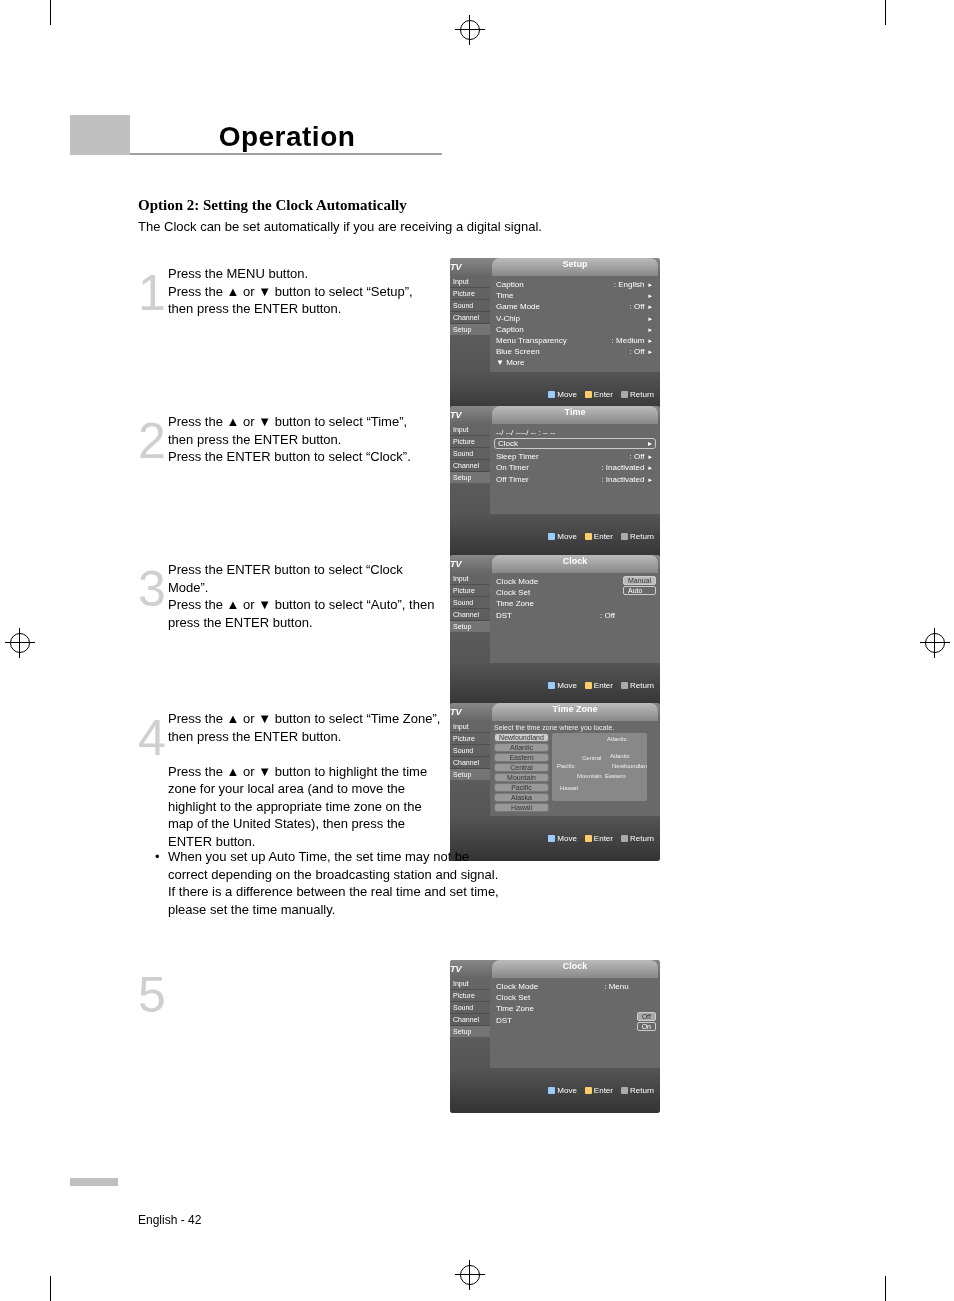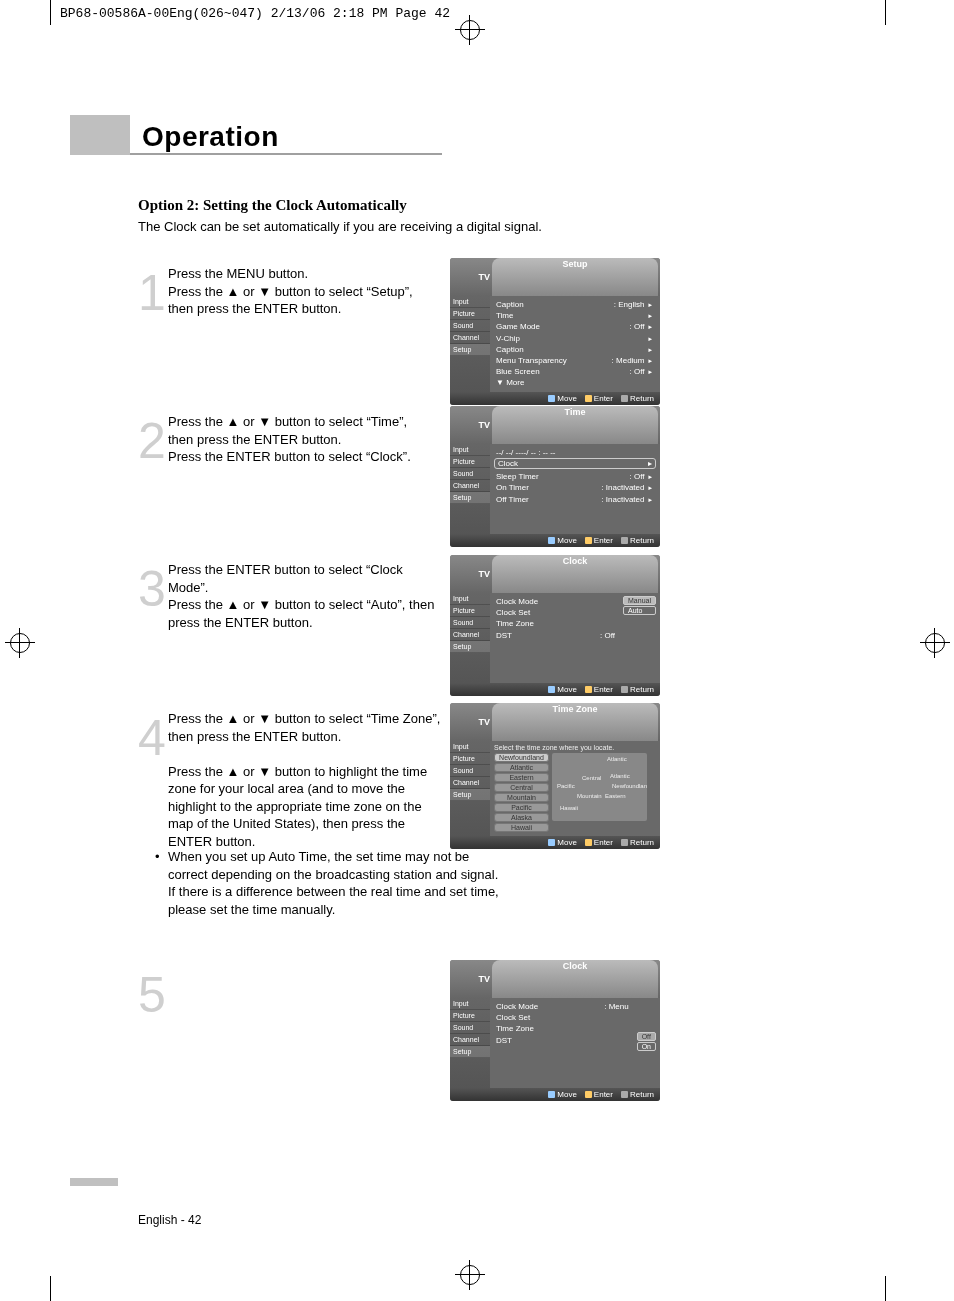--- a/index.html
+++ b/index.html
@@ -32,20 +32,21 @@
   .reg-top { top:15px; left:455px;}
   .reg-left { top:628px; left:5px;}
   .reg-right { top:628px; left:920px;}
   .reg-bottom { top:1260px; left:455px;}
 
   .header-row {
     position:absolute;
     left:70px; top:115px;
     display:flex;
     align-items:flex-end;
+    text-align:center;
   }
   .header-block {
     width:60px; height:40px;
     background:#bfbfbf;
   }
   .header-title {
     font-size:28px;
     font-weight: bold;
     font-family: "Arial Narrow", Arial, sans-serif;
     padding:0 10px 0 12px;
@@ -97,21 +98,21 @@
     color:#fff;
     border-radius:3px;
     overflow:hidden;
   }
   .osd-header {
     display:flex;
     background:linear-gradient(#888,#666);
     font-weight:bold;
     font-size:9px;
   }
-  .osd-header .tv { width:40px; text-align:right; padding:14px 0;}
+  .osd-header .tv { width:40px; text-align:left; padding:4px 0;font-style:italic;}
   .osd-header .banner {
     flex:1; text-align:center;
     background:linear-gradient(#bbb, #888);
     border-top-left-radius:8px;
     border-top-right-radius:8px;
     padding:1px 0;
     font-weight:bold;
     margin:0 2px;
   }
   .osd-body { display:flex; min-height:90px;}
@@ -147,21 +148,21 @@
     border-radius:3px;
     padding:0 3px;
     margin-bottom:2px;
     display:flex; justify-content:space-between;
   }
   .osd-footer {
     background:linear-gradient(#555,#333);
     display:flex;
     justify-content:flex-end;
     gap:8px;
-    padding:2px 6px;
+    padding:18px 6px;
     font-size:8px;
   }
   .osd-footer span::before { content:""; display:inline-block; width:7px; height:7px; margin-right:2px; vertical-align:middle; border-radius:1px;}
   .osd-footer .mv::before { background:#9cf;}
   .osd-footer .en::before { background:#fc6;}
   .osd-footer .rt::before { background:#aaa;}
 
   .tz-list {
     display:flex; flex-direction:column; gap:0;
     font-size:7px;
@@ -221,21 +222,20 @@
   <div class="reg-mark reg-left">
       <span></span>
     </div>
   <div class="reg-mark reg-right">
       <span></span>
     </div>
   <div class="reg-mark reg-bottom">
       <span></span>
     </div>
 
-  <div class="slug">BP68-00586A-00Eng(026~047)  2/13/06  2:18 PM  Page 42</div>
 
   <div class="header-row">
     <div class="header-block"></div>
     <div class="header-title">Operation</div>
   </div>
 
   <div class="section-title">Option 2: Setting the Clock Automatically</div>
   <div class="section-sub">The Clock can be set automatically if you are receiving a digital signal.</div>
 
   <div class="step" style="top:263px">

